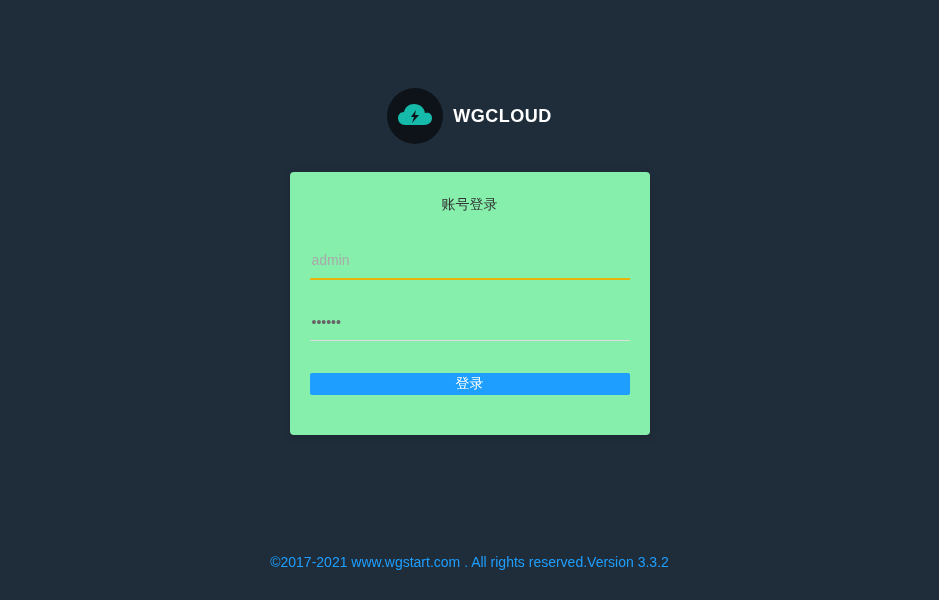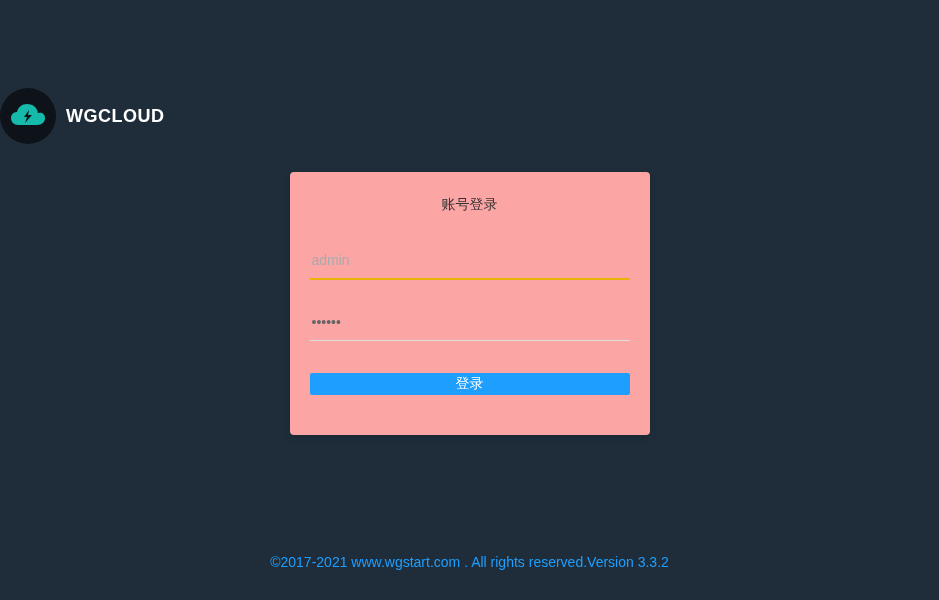--- a/index.html
+++ b/index.html
@@ -11,42 +11,42 @@
       width: 939px;
       height: 600px;
       background-color: #1f2d3a;
       font-family: Arial, "Microsoft YaHei", sans-serif;
       position: relative;
       overflow: hidden;
     }
     .logo-container {
       display: flex;
       align-items: center;
-      justify-content: flex-start;
+      justify-content: center;
       padding-top: 88px;
       gap: 10px;
     }
     .logo-circle {
       width: 56px;
       height: 56px;
       border-radius: 50%;
       background-color: #0d1318;
       display: flex;
       align-items: center;
       justify-content: center;
     }
     .logo-text {
       color: #ffffff;
       font-size: 18px;
       font-weight: bold;
       letter-spacing: 0.5px;
     }
     .login-card {
       width: 360px;
-      background-color: #fca5a5;
+      background-color: #86efac;
       border-radius: 4px;
       margin: 28px auto 0 auto;
       padding: 24px 20px 40px 20px;
       box-shadow: 0 2px 8px rgba(0,0,0,0.15);
     }
     .card-title {
       text-align: center;
       color: #333333;
       font-size: 14px;
       margin-bottom: 28px;

